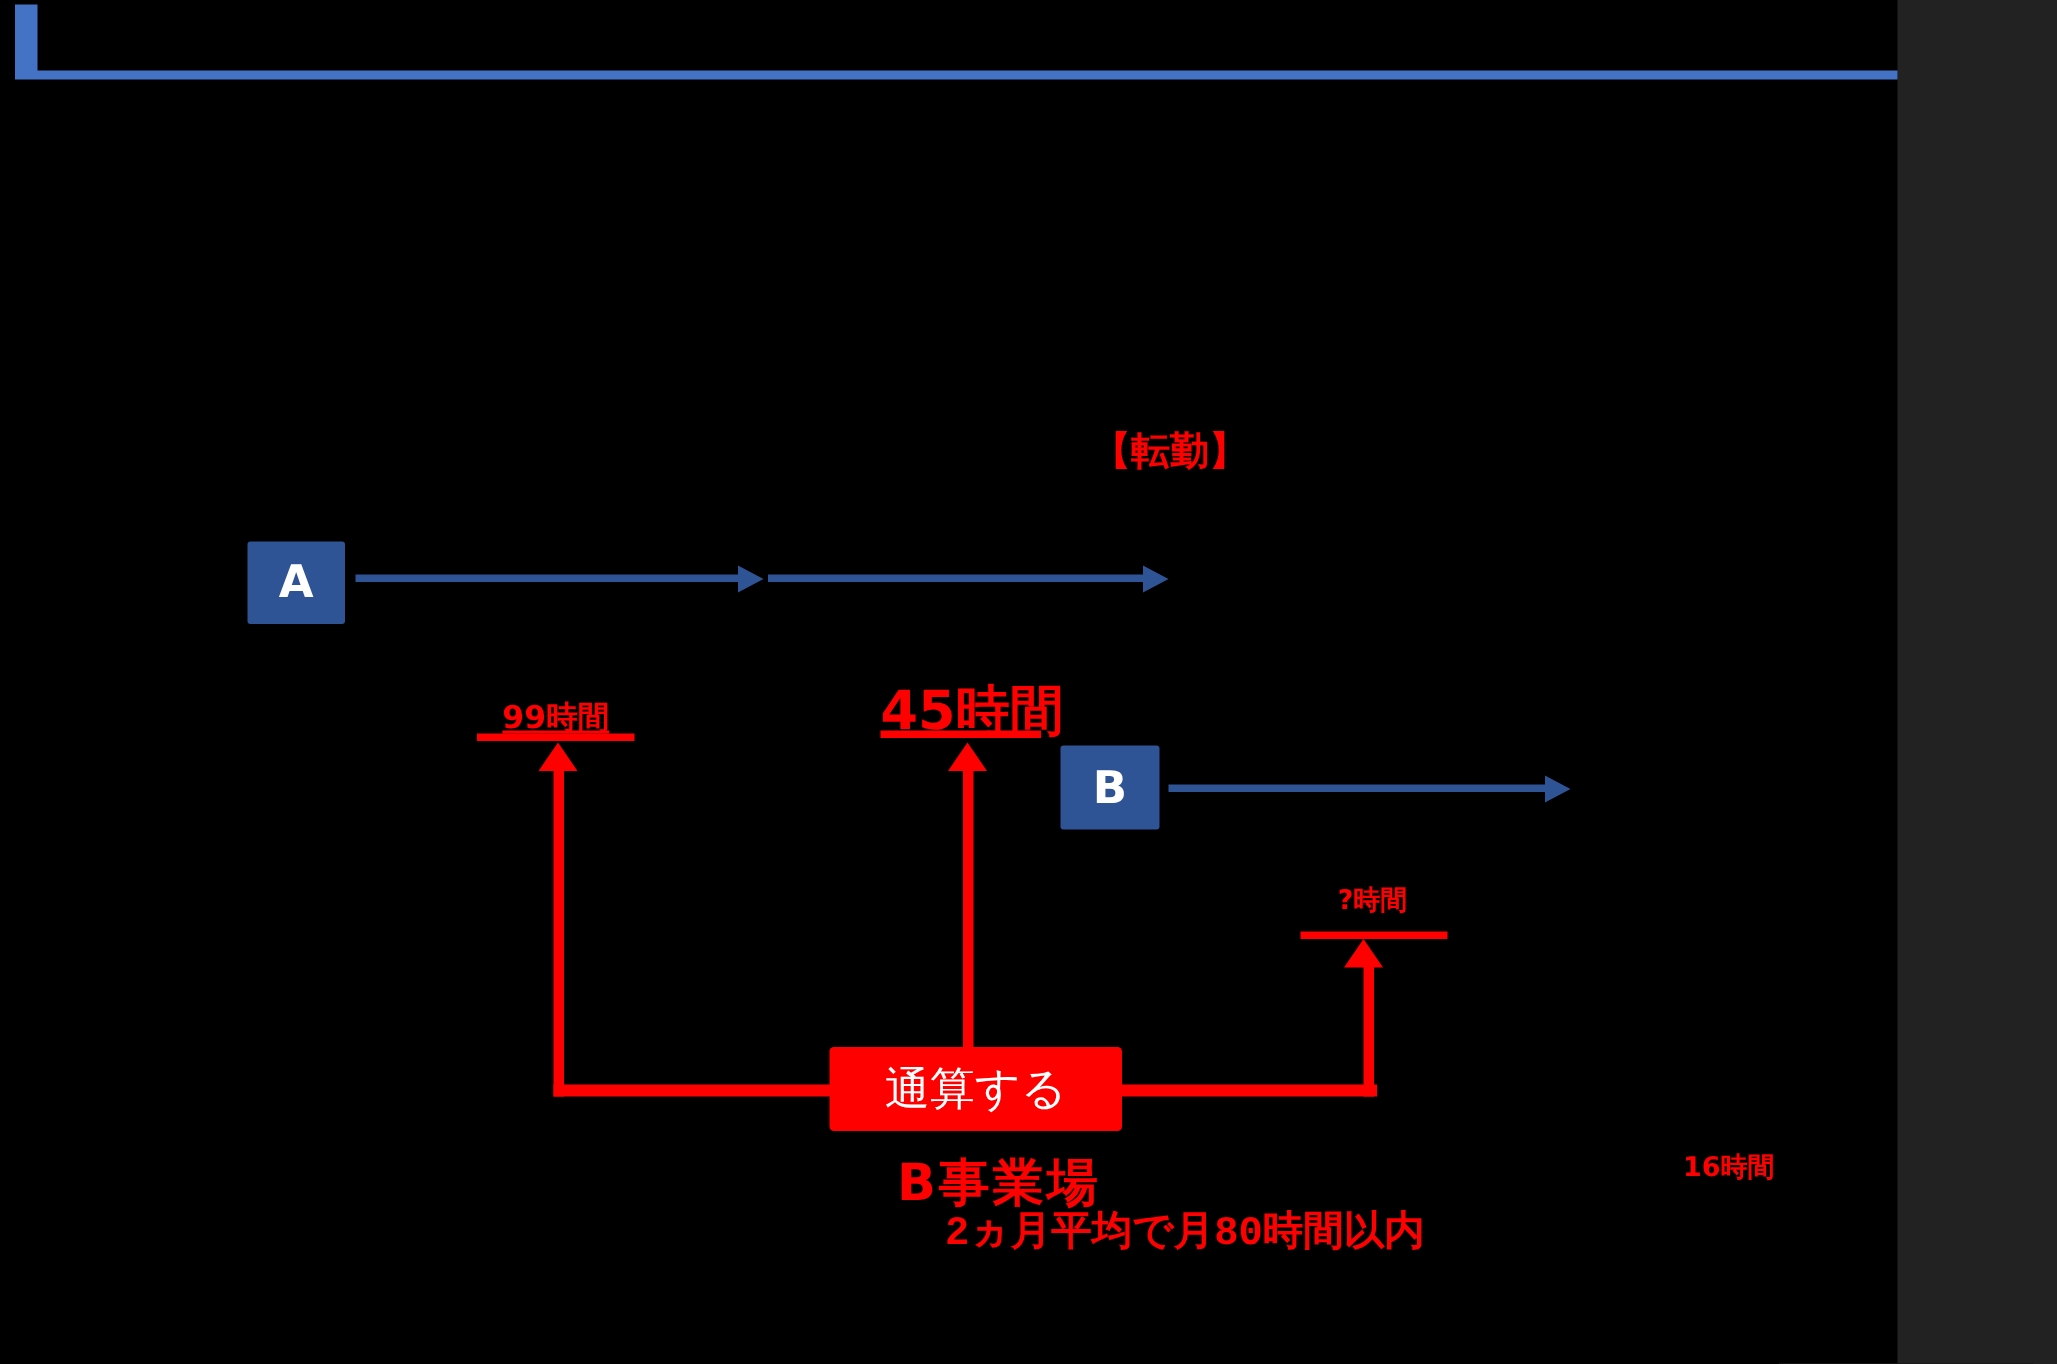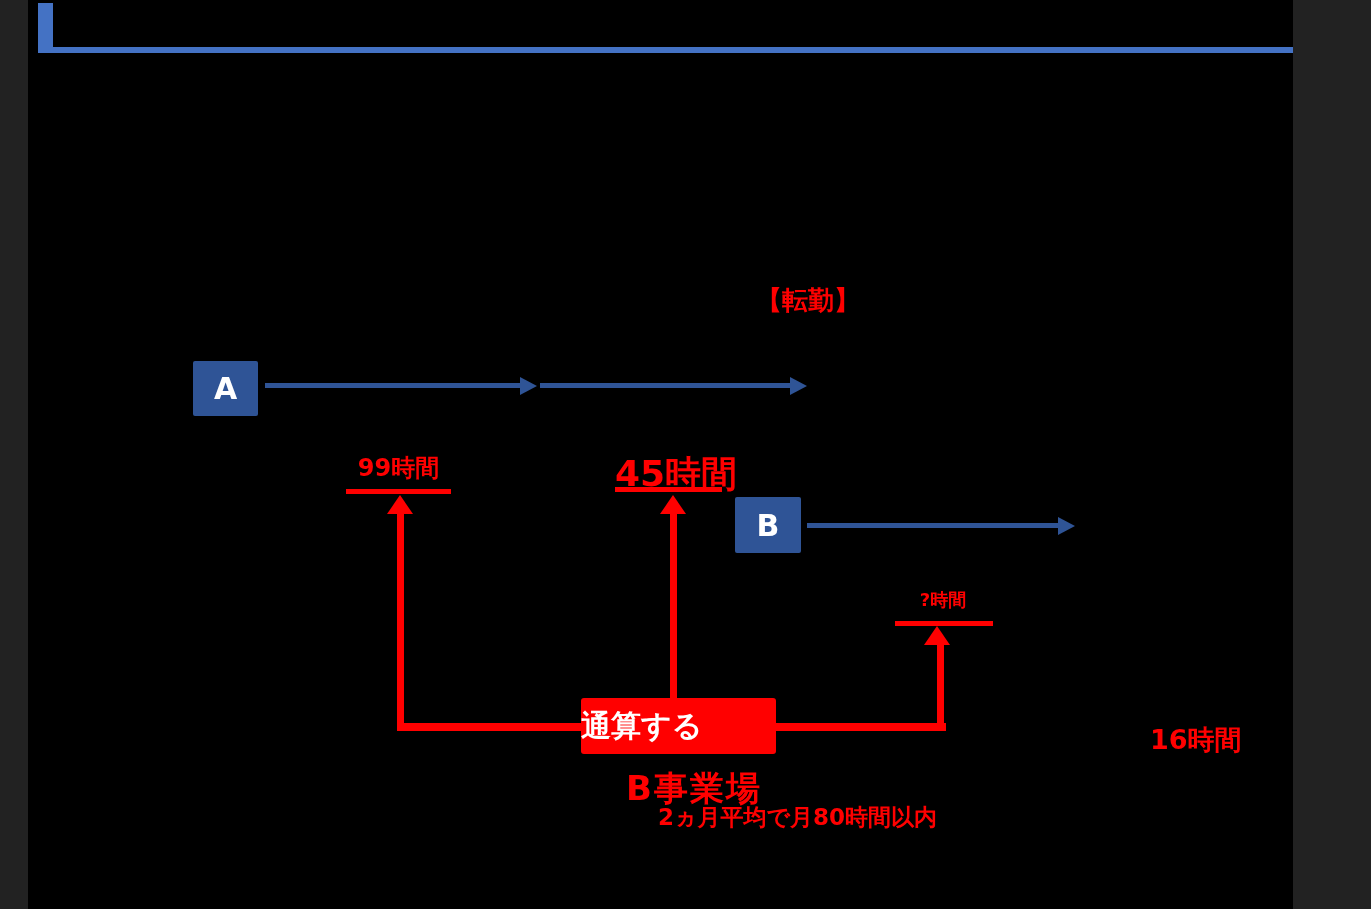--- a/index.html
+++ b/index.html
@@ -3,21 +3,20 @@
 <meta charset="utf-8">
 <style>
   :root {
     --background:#000000; --accent:#4472C4; --blue:#2F5496; --red:#FF0000; --white:#FFFFFF;
   }
   html,body { margin:0; padding:0; background:#222; }
   #canvas {
     position:relative; width:1265px; height:909px; overflow:hidden;
     background:var(--background);
     font-family:"DejaVu Sans","Liberation Sans",sans-serif;
-    margin-left:28px;
   }
   .abs { position:absolute; }
   .bar { background:var(--accent); }
   .blue-box {
     background:var(--blue); color:var(--white); font-weight:bold; font-size:30px;
     display:flex; align-items:center; justify-content:center; border-radius:2px;
   }
   .blue-line { background:var(--blue); height:5px; }
   .blue-head {
     width:0; height:0;
@@ -28,43 +27,43 @@
   .center { text-align:center; }
   .red-underline { background:var(--red); height:5px; }
   .red-vline { background:var(--red); width:7px; }
   .red-hline { background:var(--red); height:8px; }
   .red-head-up {
     width:0; height:0;
     border-left:13px solid transparent; border-right:13px solid transparent;
     border-bottom:19px solid var(--red);
   }
   .red-box {
-    background:var(--red); color:var(--white); font-weight:bold; font-size:30px;
-    display:flex; align-items:center; border-radius:3px;
+    background:var(--red); color:var(--white); font-weight:normal; font-size:30px;
+    display:flex; align-items:center; justify-content:center; border-radius:3px;
   }
 </style>
 </head>
 <body>
 
 <div id="canvas">
 
   <div class="abs bar" style="left:10px; top:3px; width:15px; height:49px;"></div>
   <div class="abs bar" style="left:10px; top:47px; width:1347px; height:6px;"></div>
 
   <div class="abs red-text center" style="left:715px; top:283px; width:130px; font-size:26px;">【転勤】</div>
 
   <div class="abs blue-box" style="left:165px; top:361px; width:65px; height:55px;">
     <span>A</span>
   </div>
   <div class="abs blue-line" style="left:237px; top:383px; width:255px;"></div>
   <div class="abs blue-head" style="left:492px; top:377px;"></div>
   <div class="abs blue-line" style="left:512px; top:383px; width:250px;"></div>
   <div class="abs blue-head" style="left:762px; top:377px;"></div>
 
-  <div class="abs red-text center" style="left:318px; top:452px; width:105px; font-size:24px;">99時間</div>
+  <div class="abs red-text center" style="left:318px; top:464px; width:105px; font-size:21px;text-decoration:underline;">99時間</div>
   <div class="abs red-underline" style="left:318px; top:489px; width:105px;"></div>
 
   <div class="abs red-text center" style="left:587px; top:450px; width:107px; font-size:36px;">45時間</div>
   <div class="abs red-underline" style="left:587px; top:487px; width:107px;"></div>
 
   <div class="abs blue-box" style="left:707px; top:497px; width:66px; height:56px;">
     <span>B</span>
   </div>
   <div class="abs blue-line" style="left:779px; top:523px; width:251px;"></div>
   <div class="abs blue-head" style="left:1030px; top:517px;"></div>
@@ -82,16 +81,16 @@
   <div class="abs red-vline" style="left:909px; top:644px; height:87px;"></div>
 
   <div class="abs red-hline" style="left:369px; top:723px; width:191px;"></div>
   <div class="abs red-hline" style="left:746px; top:723px; width:172px;"></div>
 
   <div class="abs red-box" style="left:553px; top:698px; width:195px; height:56px;">
     <span>通算する</span>
   </div>
 
   <div class="abs red-text" style="left:598px; top:766px; font-size:34px; letter-spacing:2px;">B事業場</div>
-  <div class="abs red-text" style="left:1122px; top:722px; font-size:27px;">16時間</div>
-  <div class="abs red-text" style="left:630px; top:802px; font-size:23px;">2ヵ月平均で月80時間以内</div>
+  <div class="abs red-text" style="left:1122px; top:766px; font-size:18px;">16時間</div>
+  <div class="abs red-text" style="left:630px; top:802px; font-size:27px;font-family:Liberation Mono, monospace;">2ヵ月平均で月80時間以内</div>
 
 </div>
 
 </body></html>

